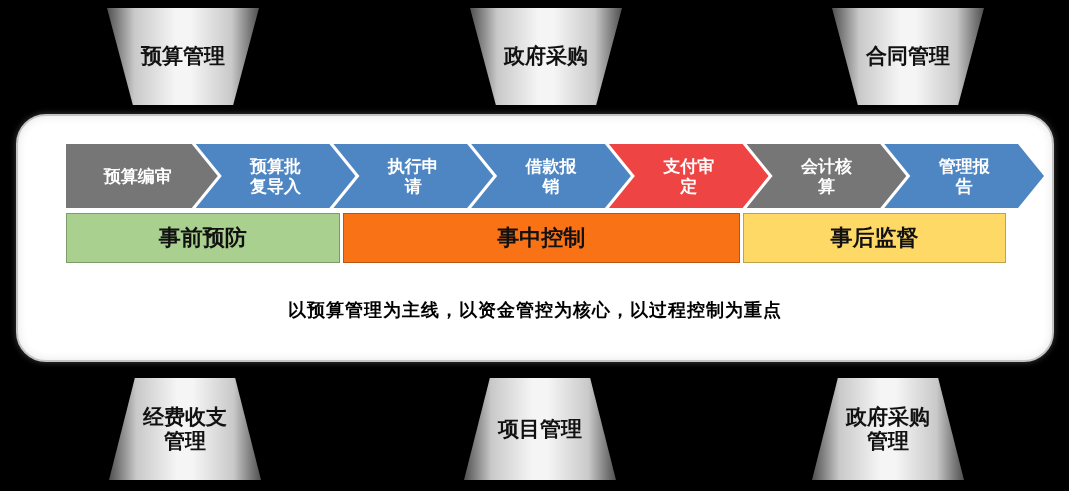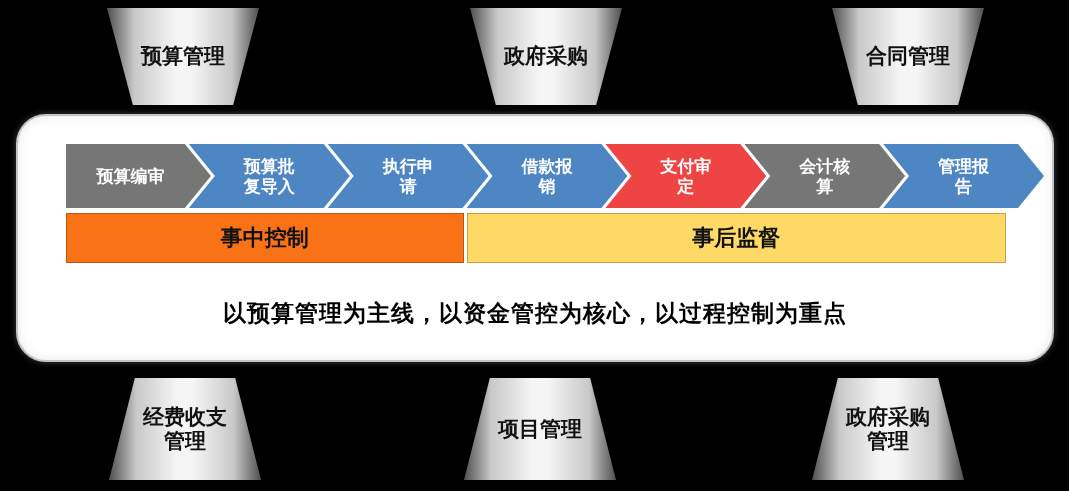--- a/index.html
+++ b/index.html
@@ -60,21 +60,21 @@
     text-align:center;
     color:#fff; font-weight:bold; font-size:17px;
     line-height:1.2;
     white-space:pre-line;
     padding-left:28px; padding-right:28px;
     clip-path:polygon(0 0, calc(100% - 26px) 0, 100% 50%, calc(100% - 26px) 100%, 0 100%, 26px 50%);
   }
   .chevron + .chevron { margin-left:-22px; }
   .chevron.first {
     clip-path:polygon(0 0, calc(100% - 26px) 0, 100% 50%, calc(100% - 26px) 100%, 0 100%);
-    padding-left:12px;
+    padding-left:20px;
     text-align:center;
   }
 
   
   .phases {
     position:absolute;
     left:48px; top:97px;
     width:940px; height:50px;
     display:flex; gap:3px;
   }
@@ -86,21 +86,21 @@
   }
   .phase-1 { flex:0 0 29.1%; }
   .phase-2 { flex:0 0 42.3%; }
   .phase-3 { flex:1 1 auto; }
 
   
   .caption {
     position:absolute;
     left:0; right:0; top:182px;
     text-align:center;
-    font-weight:bold; font-size:23px; color:#000;
+    font-weight:bold; font-size:18px; color:#000;
     letter-spacing:1px;
   }
 </style>
 </head>
 <body>
 
 <div class="stage">
 
   <div class="funnel funnel-top" id="mod-top-1">
     <span>预算管理</span>
@@ -138,20 +138,23 @@
         <span>会计核
 算</span>
       </div>
       <div class="chevron" style="background-color: rgb(77, 134, 195);">
         <span>管理报
 告</span>
       </div>
     </div>
 
     <div class="phases">
+      <div class="phase phase-1" style="background-color: rgb(169, 208, 142);">
+        <span>事前预防</span>
+      </div>
       <div class="phase phase-2" style="background-color: #f97316;">
         <span>事中控制</span>
       </div>
       <div class="phase phase-3" style="background-color: rgb(255, 217, 102); text-align: right;">
         <span>事后监督</span>
       </div>
     </div>
 
     <div class="caption">以预算管理为主线，以资金管控为核心，以过程控制为重点</div>
   </div>

